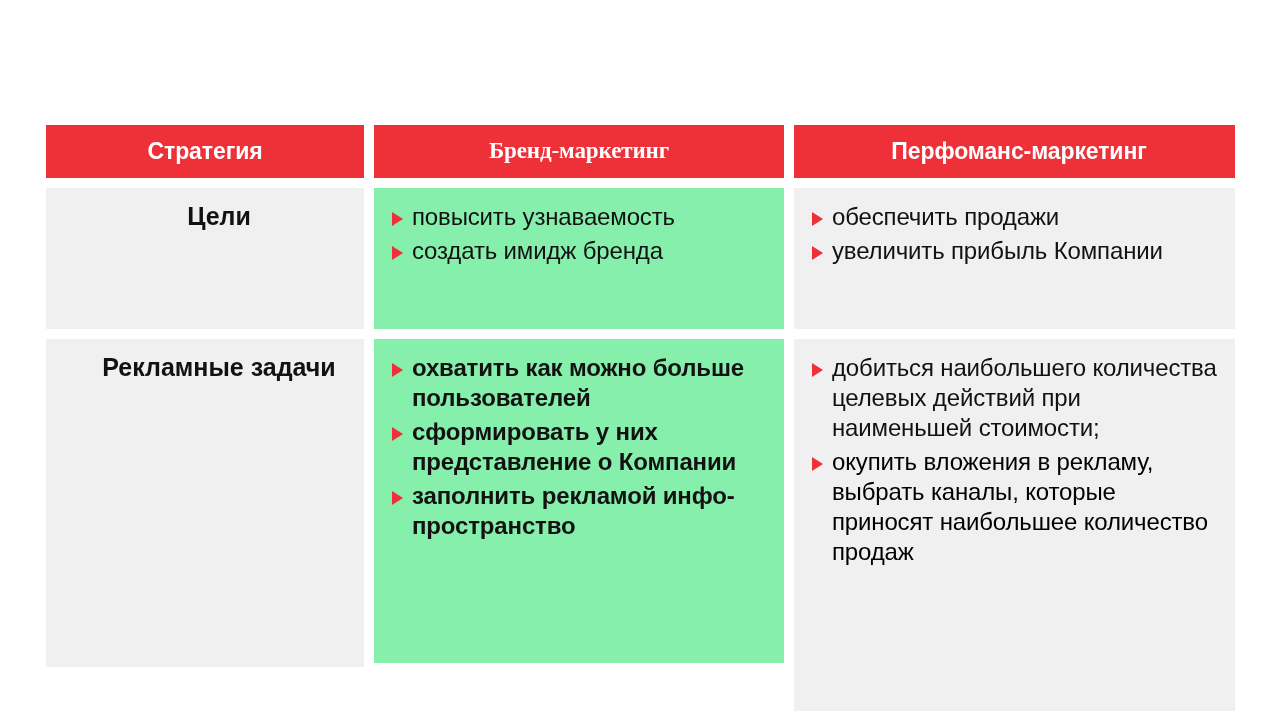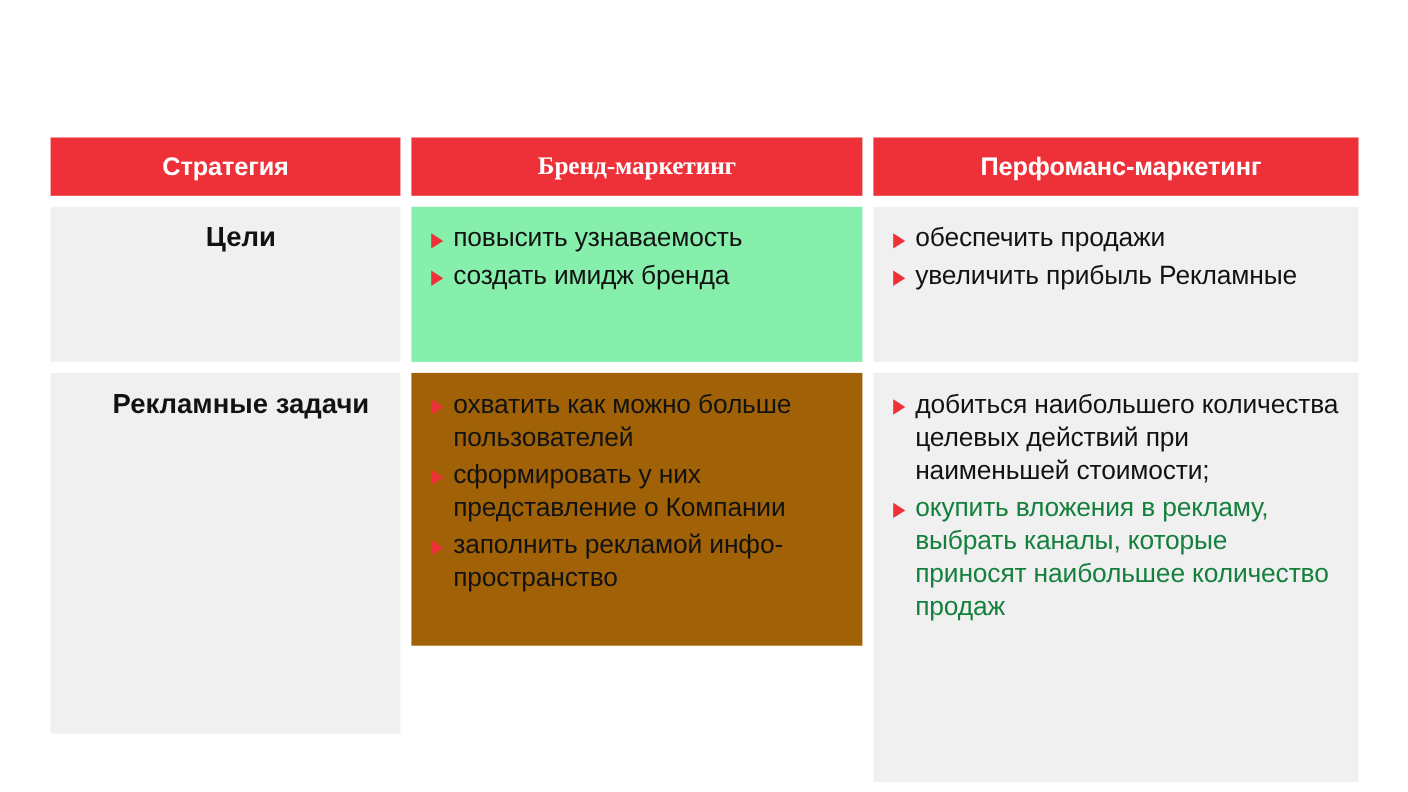--- a/index.html
+++ b/index.html
@@ -141,29 +141,29 @@
       </ul>
     </div>
     <div class="cell list row1-cell" style="height: 141px; background: rgb(240, 240, 240);">
       <ul class="bullets">
         <li style="color: rgb(18, 18, 18);">
           <span class="tri" style="border-left-color: rgb(238, 48, 57);"></span>
           <span class="txt">обеспечить продажи</span>
         </li>
         <li style="color: rgb(18, 18, 18);">
           <span class="tri" style="border-left-color: rgb(238, 48, 57);"></span>
-          <span class="txt">увеличить прибыль Рекламные</span>
+          <span class="txt">увеличить прибыль Компании</span>
         </li>
       </ul>
     </div>
 
     <div class="cell label row2-cell" style="height: 328px; background: rgb(240, 240, 240);">
       <span class="label-text" style="color: rgb(18, 18, 18);">Рекламные задачи</span>
     </div>
-    <div class="cell list row2-cell" style="height: 248px; background: #a16207;">
+    <div class="cell list row2-cell" style="height: 324px; background: #86efac; font-weight: bold;">
       <ul class="bullets">
         <li style="color: rgb(18, 18, 18);">
           <span class="tri" style="border-left-color: rgb(238, 48, 57);"></span>
           <span class="txt">охватить как можно больше пользователей</span>
         </li>
         <li style="color: rgb(18, 18, 18);">
           <span class="tri" style="border-left-color: rgb(238, 48, 57);"></span>
           <span class="txt">сформировать у них представление о Компании</span>
         </li>
         <li style="color: rgb(18, 18, 18);">
@@ -171,21 +171,21 @@
           <span class="txt">заполнить рекламой инфо-пространство</span>
         </li>
       </ul>
     </div>
     <div class="cell list row2-cell" style="height: 372px; background: rgb(240, 240, 240);">
       <ul class="bullets">
         <li style="color: rgb(18, 18, 18);">
           <span class="tri" style="border-left-color: rgb(238, 48, 57);"></span>
           <span class="txt">добиться наибольшего количества целевых действий при наименьшей стоимости;</span>
         </li>
-        <li style="color: #15803d;">
+        <li style="color: #000000;">
           <span class="tri" style="border-left-color: rgb(238, 48, 57);"></span>
           <span class="txt">окупить вложения в рекламу, выбрать каналы, которые приносят наибольшее количество продаж</span>
         </li>
       </ul>
     </div>
 
   </div>
 </div>
 
 </body></html>

